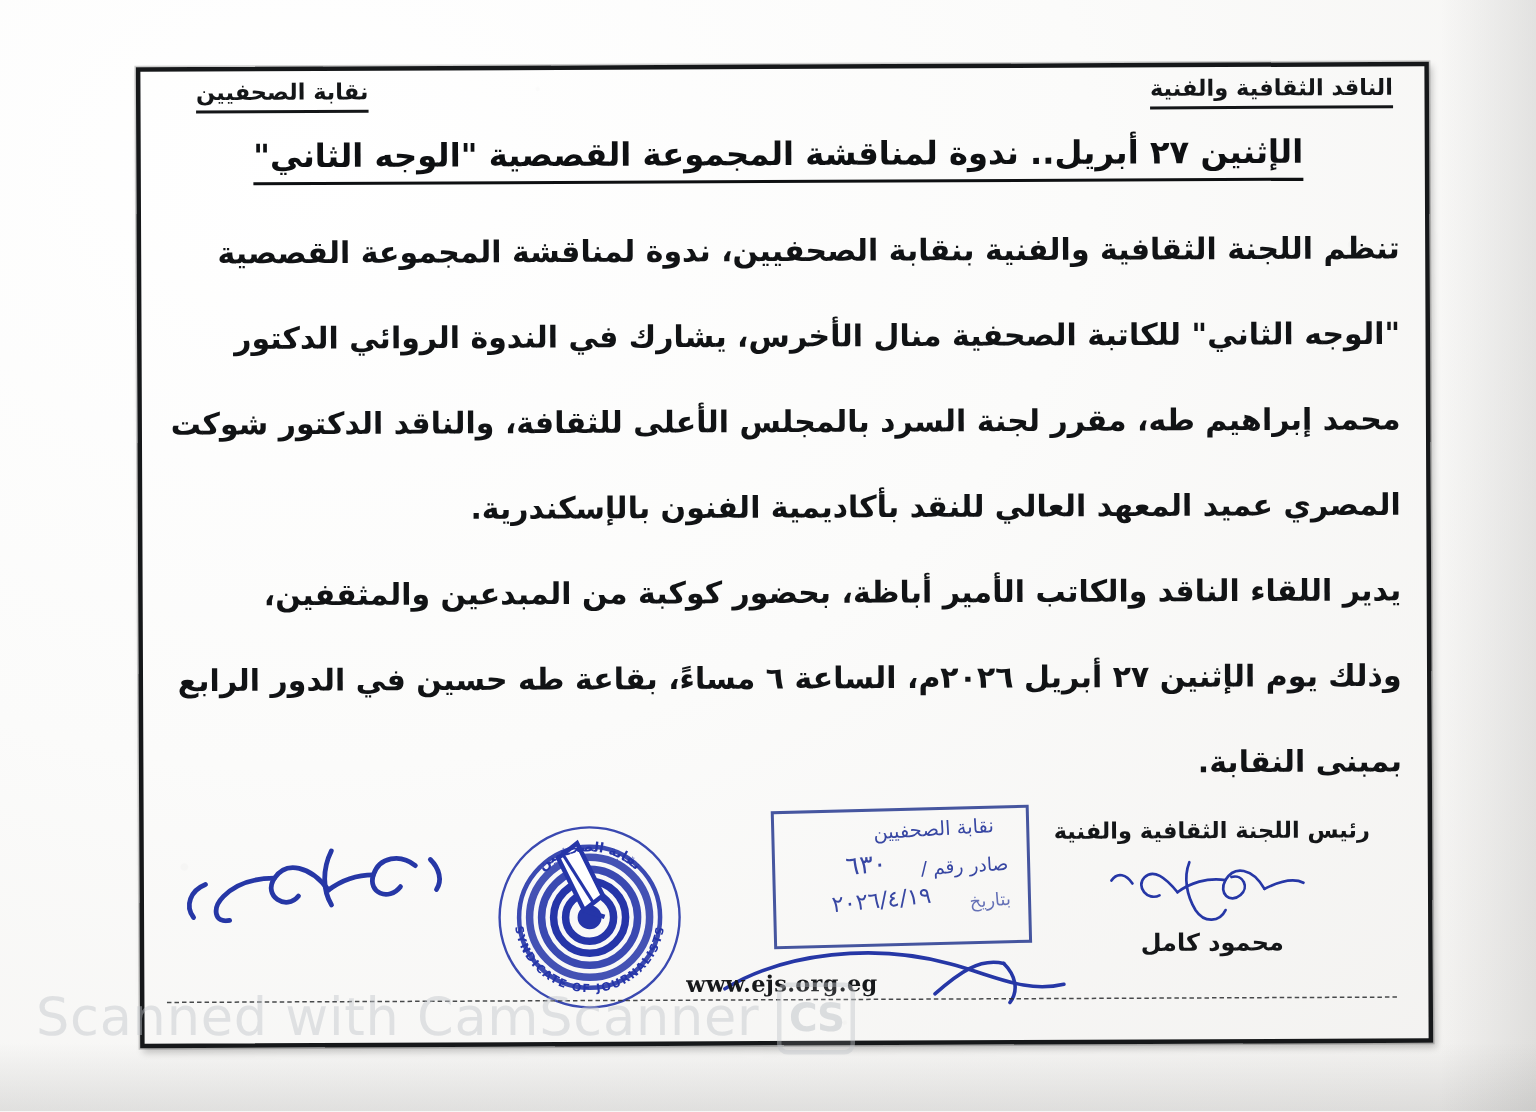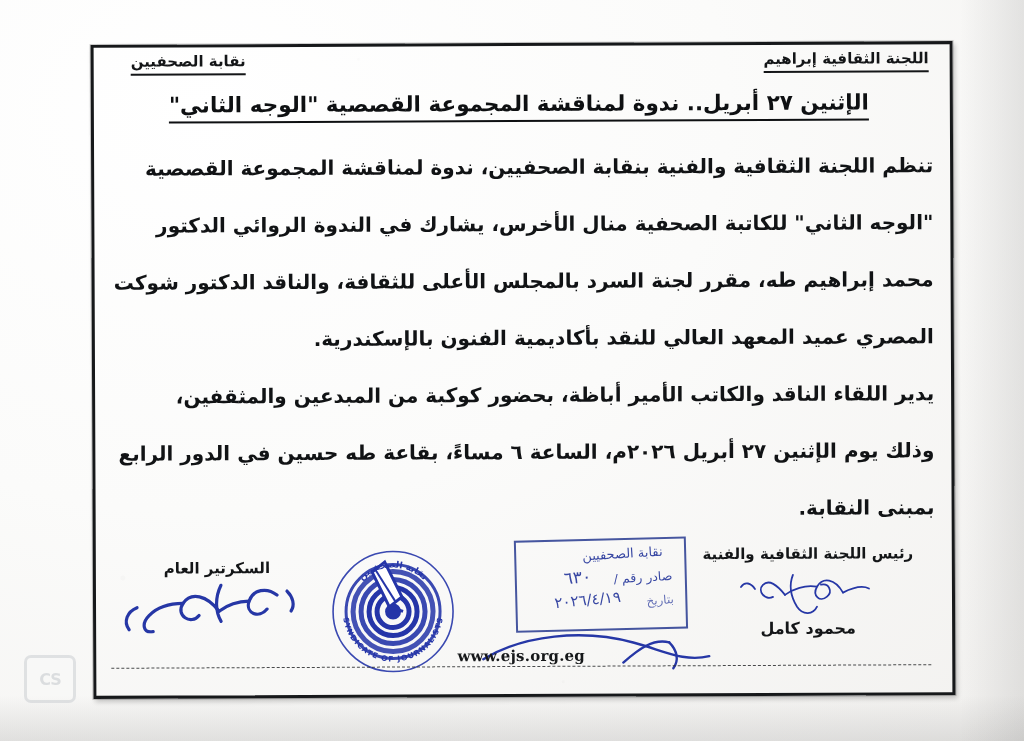--- a/index.html
+++ b/index.html
@@ -250,21 +250,21 @@
     opacity: .45;
   }
   #watermark .cs-badge {
     width: 46px;
     height: 42px;
     border: 3px solid #c3c7cc;
     border-radius: 7px;
     color: #b9bec4;
     font-family: "DejaVu Sans", sans-serif;
     font-weight: bold;
-    font-size: 16px;
+    font-size: 26px;
     display: flex;
     align-items: center;
     justify-content: center;
     letter-spacing: -1px;
     direction: ltr;
     background: rgba(255,255,255,.25);
   }
   #watermark .cs-text {
     font-family: "DejaVu Sans", sans-serif;
     font-size: 35px;
@@ -284,21 +284,21 @@
   <div id="scan-noise"></div>
   <div id="scan-edge-shadow"></div>
   <div id="scan-bottom-shadow"></div>
 </div>
 
 <div id="doc-frame"></div>
 
 <div id="doc-inner">
 
   <div class="header-row">
-    <div class="hdr hdr-right">اللجنة الثقافية إبراهيم</div>
+    <div class="hdr hdr-right">الناقد الثقافية والفنية</div>
     <div class="hdr hdr-left">نقابة الصحفيين</div>
   </div>
 
   <div id="doc-title">
     <span class="t-underline">الإثنين ٢٧ أبريل.. ندوة لمناقشة المجموعة القصصية "الوجه الثاني"</span>
   </div>
 
   <div id="doc-body">
     <div class="body-line stretch">تنظم اللجنة الثقافية والفنية بنقابة الصحفيين، ندوة لمناقشة المجموعة القصصية</div>
     <div class="body-line stretch">"الوجه الثاني" للكاتبة الصحفية منال الأخرس، يشارك في الندوة الروائي الدكتور</div>
@@ -322,21 +322,20 @@
             <path d="M100 12 C96 22, 98 34, 104 44 C110 53, 120 52, 124 44"></path>
             <path d="M150 30 C158 26, 168 22, 176 26"></path>
             <path d="M62 26 C58 20, 52 18, 48 24"></path>
           </g>
         </svg>
       </div>
       <div class="sig-name">محمود كامل</div>
     </div>
 
     <div class="sig-block sig-left">
-      <div class="sig-title">السكرتير العام</div>
       <div class="sig-scribble">
         <svg width="200" height="56" viewBox="0 0 200 56" aria-hidden="true">
           <g class="ink" stroke-width="3.2">
             <path d="M160 18 C150 10, 136 12, 132 24 C128 36, 142 42, 150 32"></path>
             <path d="M132 24 C120 24, 110 28, 102 34"></path>
             <path d="M104 8 C98 20, 98 34, 104 44"></path>
             <path d="M102 34 C90 18, 74 14, 66 26 C58 38, 74 48, 82 38"></path>
             <path d="M66 26 C52 26, 40 30, 32 38 C24 46, 26 56, 36 54"></path>
             <path d="M20 30 C10 34, 6 44, 12 52"></path>
             <path d="M170 14 C176 20, 178 28, 174 34"></path>
@@ -390,13 +389,14 @@
       <path d="M196 30 C204 38, 206 48, 200 56"></path>
     </g>
   </svg>
 
   <div id="footer-rule"></div>
   <div id="footer-url">www.ejs.org.eg</div>
 </div>
 
 <div id="watermark">
   <div class="cs-badge">CS</div>
+  <div class="cs-text">Scanned with CamScanner</div>
 </div>
 
 </body></html>

